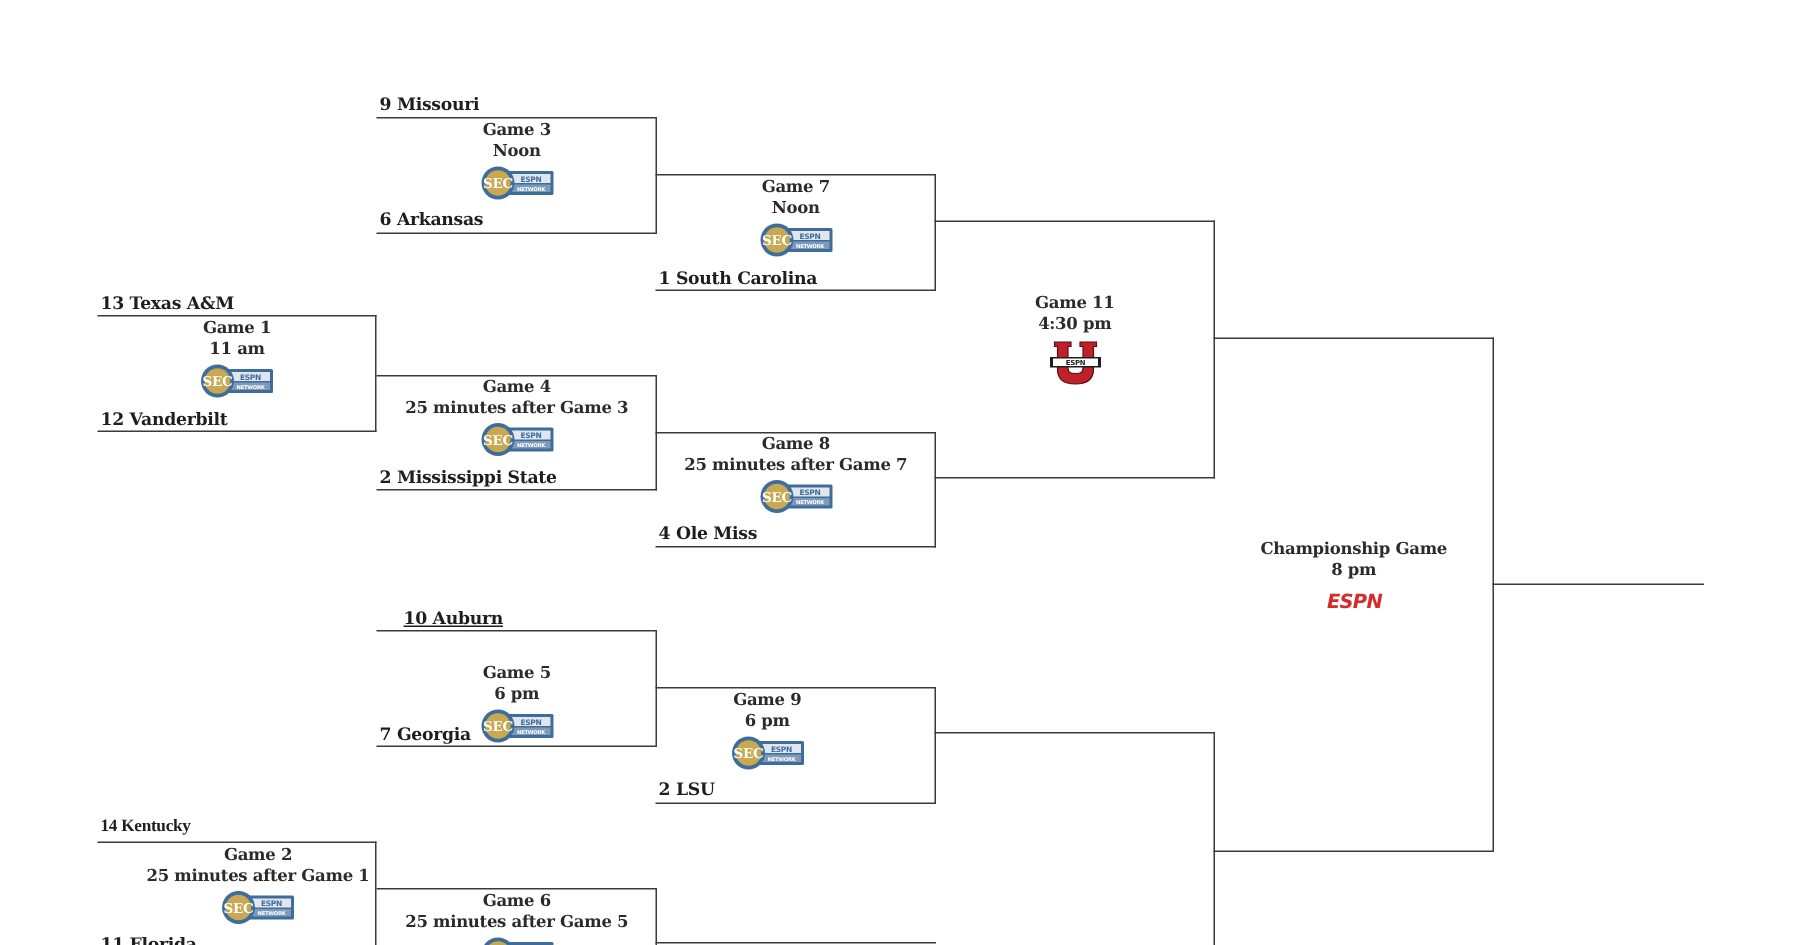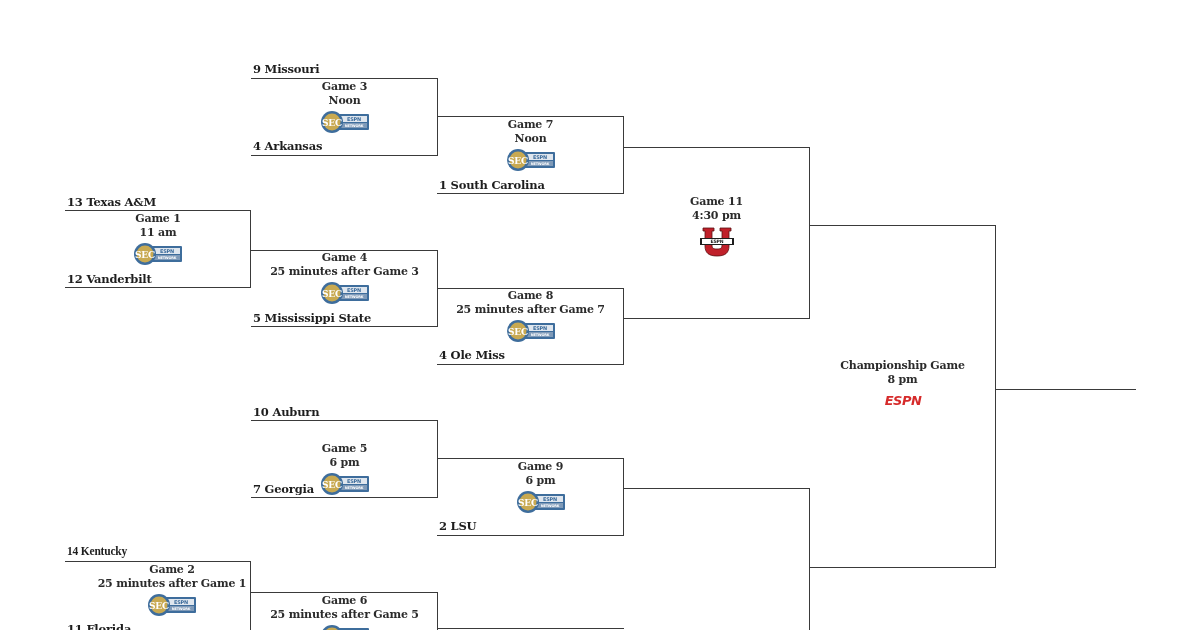--- a/index.html
+++ b/index.html
@@ -25,44 +25,44 @@
 
   <div class="team" style="left:253px; top:62px;">9 Missouri</div>
   <div class="box" style="left:251px; top:78px; width:187px; height:78px;"></div>
   <div class="game" style="left:251px; top:80px; width:187px;">
     <div>Game 3</div>
     <div>Noon</div>
     <svg class="logo secn" viewBox="0 0 52 24">
         <use href="#secn"></use>
       </svg>
   </div>
-  <div class="team" style="left:253px; top:139px;">4  Arkansas</div>
+  <div class="team" style="left:253px; top:139px;">6  Arkansas</div>
 
   <div class="team" style="left:67px; top:195px;">13 Texas A&amp;M</div>
   <div class="box" style="left:65px; top:210px; width:186px; height:78px;"></div>
   <div class="game" style="left:65px; top:212px; width:186px;">
     <div>Game 1</div>
     <div>11 am</div>
     <svg class="logo secn" viewBox="0 0 52 24">
         <use href="#secn"></use>
       </svg>
   </div>
   <div class="team" style="left:67px; top:272px;">12 Vanderbilt</div>
 
   <div class="box" style="left:251px; top:250px; width:187px; height:77px;"></div>
   <div class="game" style="left:251px; top:251px; width:187px;">
     <div>Game 4</div>
     <div>25 minutes after Game 3</div>
     <svg class="logo secn" viewBox="0 0 52 24">
         <use href="#secn"></use>
       </svg>
   </div>
-  <div class="team" style="left:253px; top:311px;">5 Mississippi State</div>
+  <div class="team" style="left:253px; top:311px;">2 Mississippi State</div>
 
-  <div class="team" style="left:253px; top:405px;">10 Auburn</div>
+  <div class="team" style="left:269px; top:405px;text-decoration:underline;">10 Auburn</div>
   <div class="box" style="left:251px; top:420px; width:187px; height:78px;"></div>
   <div class="game" style="left:251px; top:442px; width:187px;">
     <div>Game 5</div>
     <div>6 pm</div>
     <svg class="logo secn" viewBox="0 0 52 24">
         <use href="#secn"></use>
       </svg>
   </div>
   <div class="team" style="left:253px; top:482px;">7 Georgia</div>
 
@@ -100,21 +100,21 @@
   <div class="game" style="left:437px; top:289px; width:187px;">
     <div>Game 8</div>
     <div>25 minutes after Game 7</div>
     <svg class="logo secn" viewBox="0 0 52 24">
         <use href="#secn"></use>
       </svg>
   </div>
   <div class="team" style="left:439px; top:348px;">4 Ole Miss</div>
 
   <div class="box" style="left:437px; top:458px; width:187px; height:78px;"></div>
-  <div class="game" style="left:446px; top:460px; width:189px;text-align:center;">
+  <div class="game" style="left:417px; top:460px; width:189px;text-align:center;">
     <div>Game 9</div>
     <div>6 pm</div>
     <svg class="logo secn" viewBox="0 0 52 24">
         <use href="#secn"></use>
       </svg>
   </div>
   <div class="team" style="left:439px; top:519px;">2 LSU</div>
 
   <div class="hline" style="left:437px; top:628px; width:187px;"></div>
 

